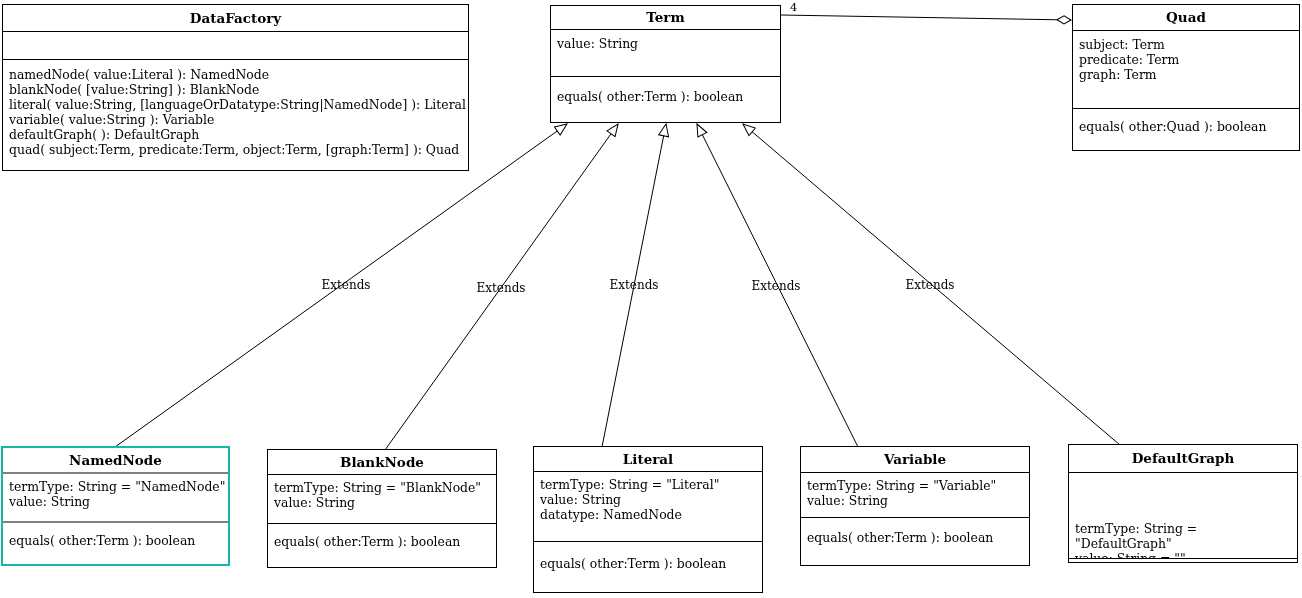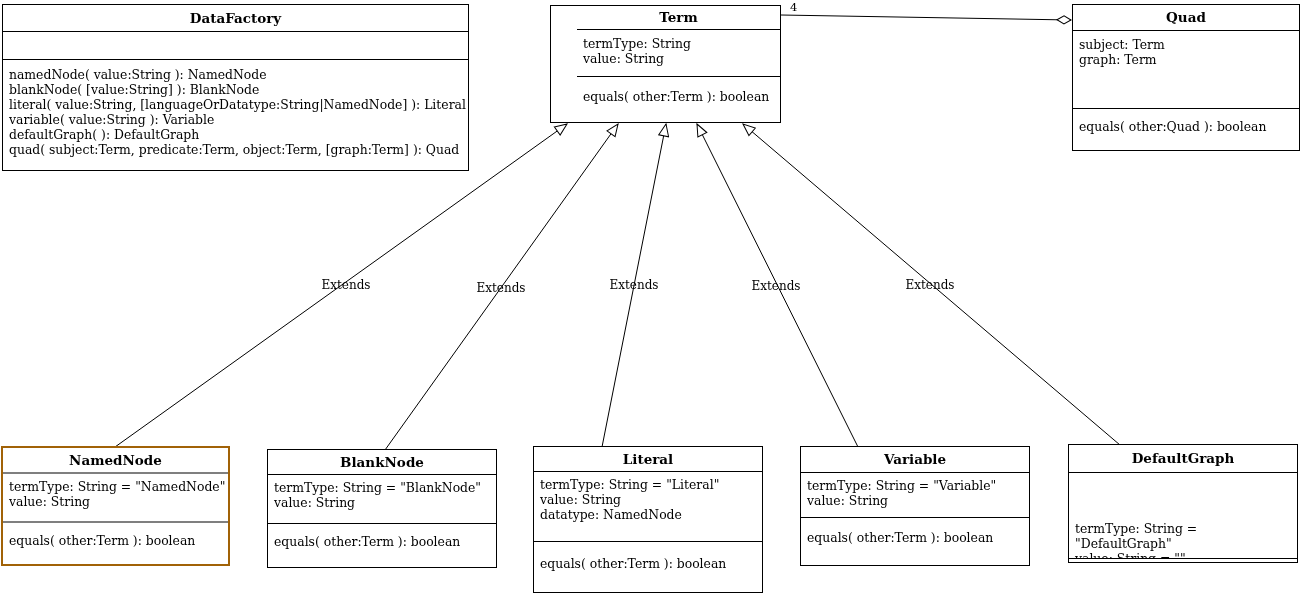--- a/index.html
+++ b/index.html
@@ -22,21 +22,21 @@
   .uml .attrs{
     border-bottom:1px solid #000;padding:6px 6px 0 6px;box-sizing:border-box;
     overflow:hidden;flex:none;
   }
   .uml .methods{
     padding:10px 6px 0 6px;box-sizing:border-box;overflow:hidden;flex:1;
   }
   .uml .attrs div,.uml .methods div{white-space:nowrap;}
   .uml .attrs.wrap div{white-space:normal;max-width:152px;}
   
-  .uml.hl{border:2px solid #a16207;}
+  .uml.hl{border:2px solid #14b8a6;}
   .uml.hl .title,.uml.hl .attrs{border-bottom:2px solid #7f7f7f;}
   .edge-label{
     position:absolute;z-index:3;font-size:12px;line-height:13px;
     transform:translate(-50%,-50%);background:transparent;white-space:nowrap;
   }
   .mult-label{
     position:absolute;z-index:3;font-size:11.5px;line-height:13px;white-space:nowrap;
   }
 </style>
 </head>
@@ -58,44 +58,44 @@
     <line x1="602" y1="447" x2="666" y2="124" stroke="#000" stroke-width="1" marker-end="url(#tri)"></line>
     <line x1="858" y1="447" x2="697" y2="124" stroke="#000" stroke-width="1" marker-end="url(#tri)"></line>
     <line x1="1120" y1="445" x2="743" y2="124" stroke="#000" stroke-width="1" marker-end="url(#tri)"></line>
     <line x1="781" y1="15" x2="1071" y2="20" stroke="#000" stroke-width="1" marker-end="url(#dia)"></line>
   </svg>
 
   <div class="uml" style="left:2px;top:4px;width:467px;height:167px;">
     <div class="title" style="height:27px;">DataFactory</div>
     <div class="attrs" style="height:28px;"></div>
     <div class="methods" style="padding-top:7px;">
-      <div>namedNode( value:String ): NamedNode</div>
+      <div>namedNode( value:Literal ): NamedNode</div>
       <div>blankNode( [value:String] ): BlankNode</div>
       <div>literal( value:String, [languageOrDatatype:String|NamedNode] ): Literal</div>
       <div>variable( value:String ): Variable</div>
       <div>defaultGraph( ): DefaultGraph</div>
       <div>quad( subject:Term, predicate:Term, object:Term, [graph:Term] ): Quad</div>
     </div>
   </div>
 
-  <div class="uml" style="left:550px;top:5px;width:231px;height:118px;padding-left:26px;">
+  <div class="uml" style="left:550px;top:5px;width:231px;height:118px;">
     <div class="title" style="height:24px;">Term</div>
     <div class="attrs" style="height:47px;">
-      <div>termType: String</div>
       <div>value: String</div>
     </div>
     <div class="methods" style="padding-top:12px;">
       <div>equals( other:Term ): boolean</div>
     </div>
   </div>
 
   <div class="uml" style="left:1072px;top:4px;width:228px;height:147px;">
     <div class="title" style="height:26px;">Quad</div>
     <div class="attrs" style="height:78px;">
       <div>subject: Term</div>
+      <div>predicate: Term</div>
       <div>graph: Term</div>
     </div>
     <div class="methods" style="padding-top:10px;">
       <div>equals( other:Quad ): boolean</div>
     </div>
   </div>
 
   <div class="uml hl" style="left:1px;top:446px;width:229px;height:120px;">
     <div class="title" style="height:26px;">NamedNode</div>
     <div class="attrs" style="height:49px;padding-top:5px;">

